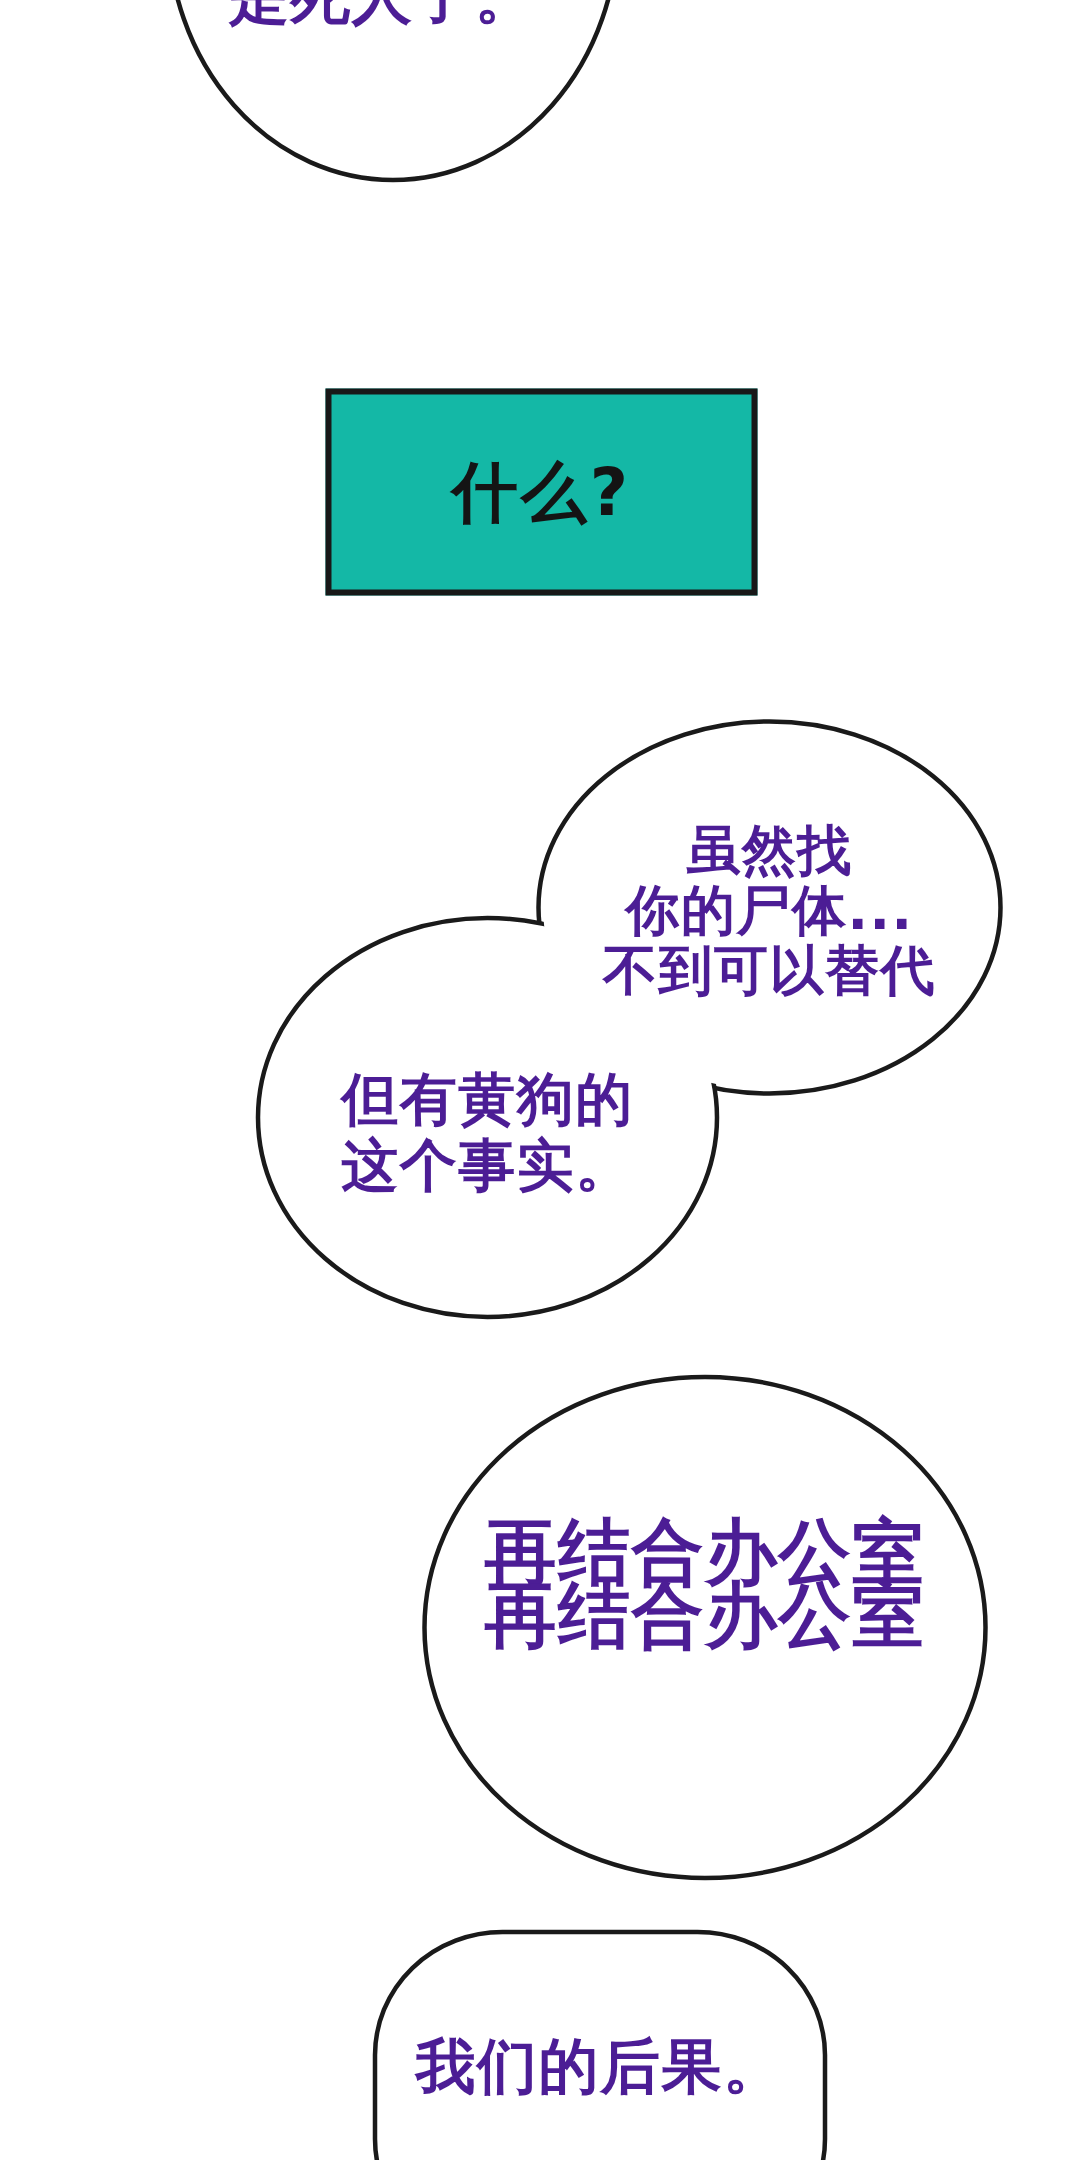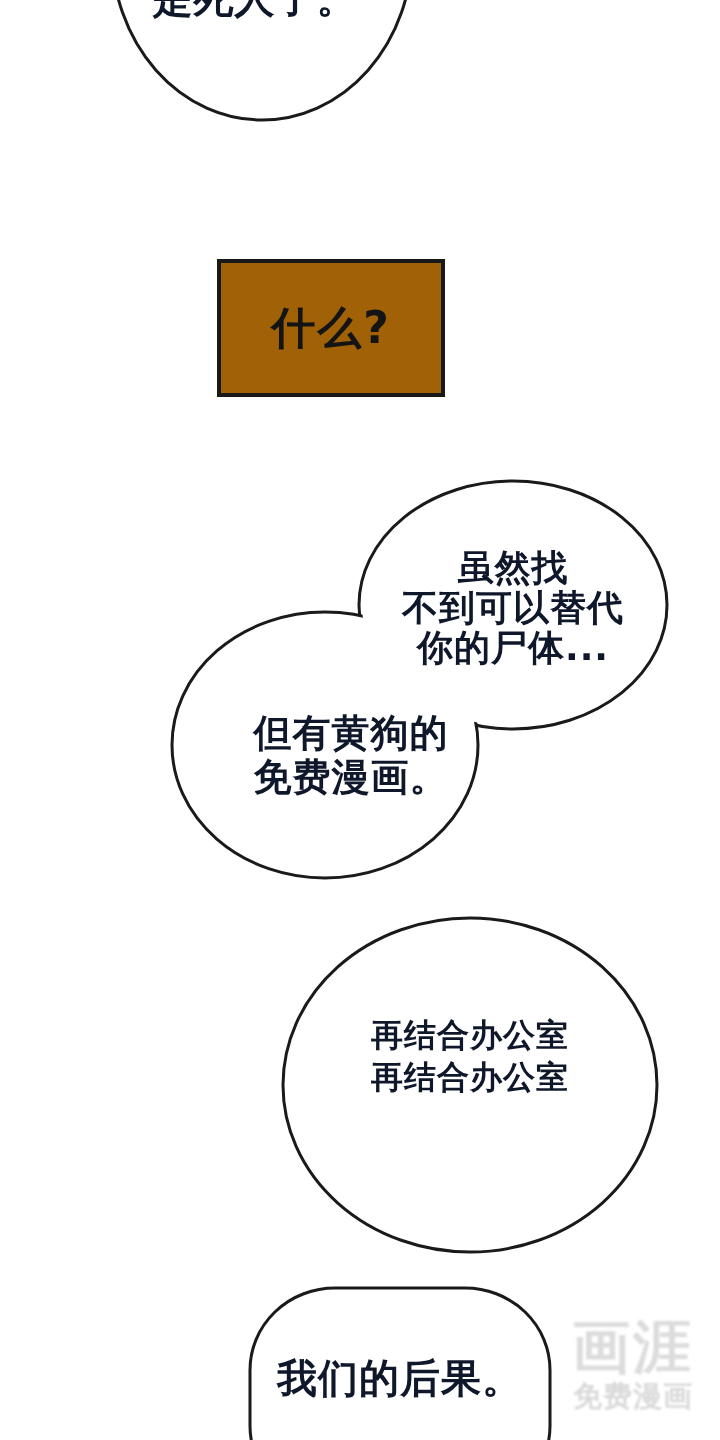--- a/index.html
+++ b/index.html
@@ -19,56 +19,56 @@
     overflow: hidden;
   }
   .bubble-layer {
     position: absolute;
     left: 0; top: 0;
     width: 720px; height: 1440px;
   }
   .speech-text {
     position: absolute;
     text-align: center;
-    color: #0f172a;
+    color: #4c1d95;
     font-weight: 700;
     letter-spacing: 1px;
   }
   .top-bubble-text {
     left: 105px; top: -24px; width: 300px;
     font-size: 40px; line-height: 44px;
   }
   .shout-box {
     position: absolute;
     left: 217px; top: 259px;
-    width: 228px; height: 138px;
+    width: 288px; height: 138px;
     box-sizing: border-box;
-    background: #a16207;
+    background: #14b8a6;
     border: 4px solid #181818;
     display: flex;
     align-items: center;
     justify-content: center;
   }
   .shout-box-text {
     font-size: 44px;
     font-weight: 700;
     color: #141414;
     letter-spacing: 2px;
   }
   .linked-top-text {
     left: 363px; top: 548px; width: 300px;
     font-size: 36px; line-height: 40px;
   }
   .linked-bottom-text {
     left: 175px; top: 711px; width: 300px;
-    font-size: 38px; line-height: 44px; margin-left: 26px;
+    font-size: 38px; line-height: 44px;
   }
   .circle-bubble-text {
     left: 320px; top: 1014px; width: 300px;
-    font-size: 32px; line-height: 42px;
+    font-size: 48px; line-height: 42px;
   }
   .bottom-bubble-text {
     left: 250px; top: 1356px; width: 300px;
     font-size: 40px; line-height: 45px;
   }
   .watermark {
     position: absolute;
     left: 558px; top: 1316px;
     width: 150px;
     text-align: center;
@@ -114,36 +114,32 @@
   </svg>
 
   <div class="speech-text top-bubble-text">是死人了。</div>
 
   <div class="shout-box">
     <span class="shout-box-text">什么?</span>
   </div>
 
   <div class="speech-text linked-top-text">
     <div>虽然找</div>
+    <div>你的尸体...</div>
     <div>不到可以替代</div>
-    <div>你的尸体...</div>
   </div>
 
   <div class="speech-text linked-bottom-text">
     <div>但有黄狗的</div>
-    <div>免费漫画。</div>
+    <div>这个事实。</div>
   </div>
 
   <div class="speech-text circle-bubble-text">
     <div>再结合办公室</div>
     <div>再结合办公室</div>
   </div>
 
   <div class="speech-text bottom-bubble-text">
     <div>我们的后果。</div>
   </div>
 
-  <div class="watermark">
-    <div class="watermark-logo">画涯</div>
-    <div class="watermark-subtitle">免费漫画</div>
-  </div>
 
 </div>
 
 </body></html>

